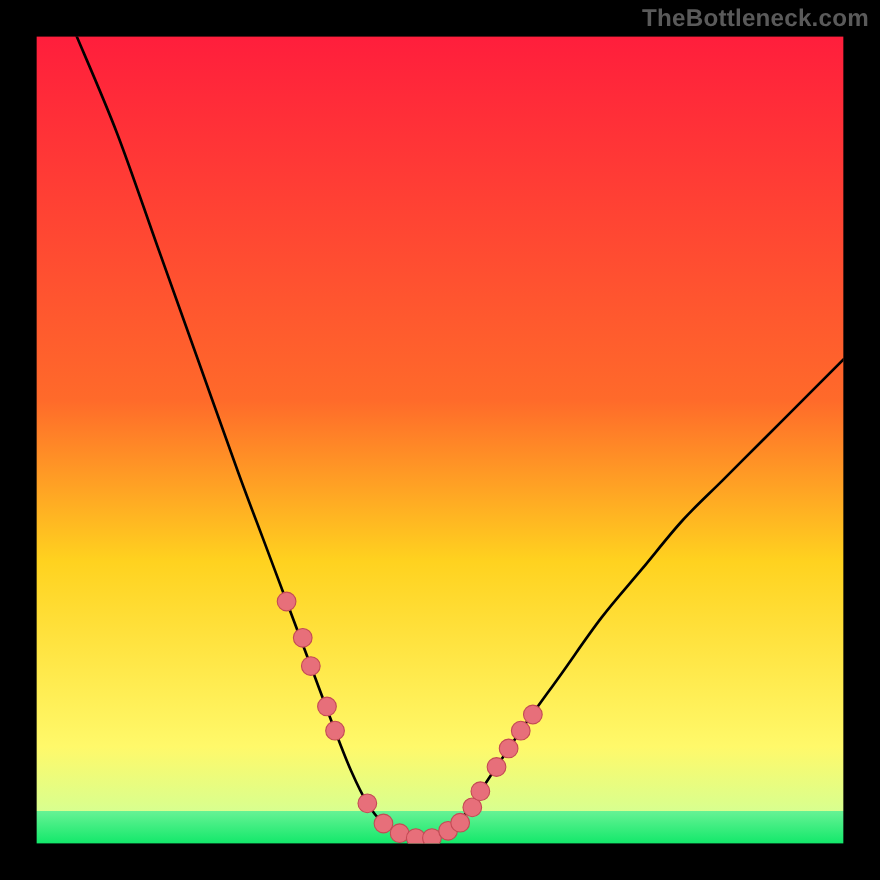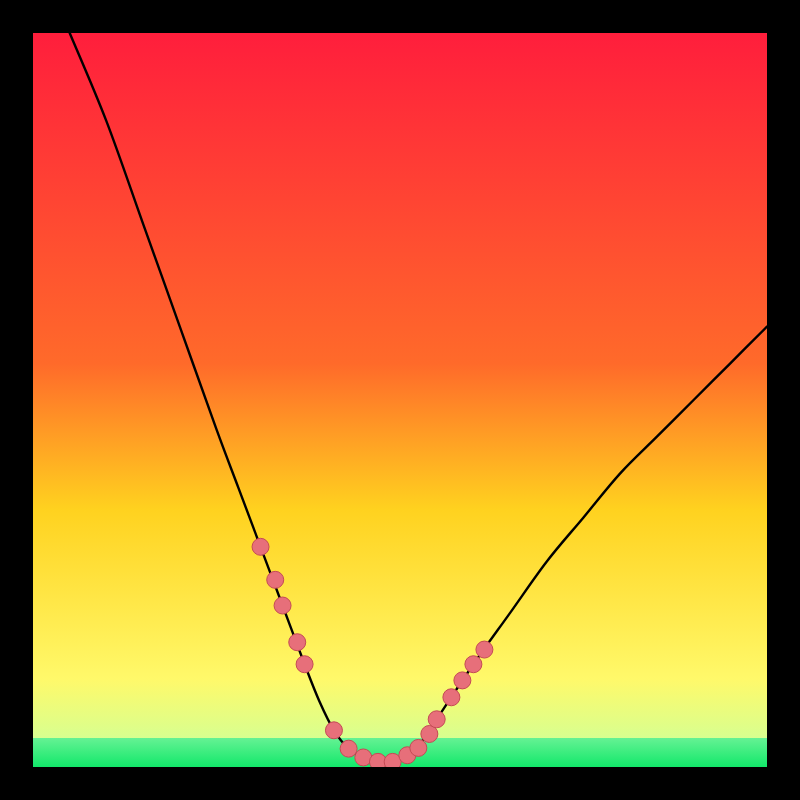--- a/index.html
+++ b/index.html
@@ -37,20 +37,21 @@
     letter-spacing: 0.2px;
   }
   svg {
     display: block;
   }
 </style>
 </head>
 <body>
 
 <div class="frame">
+  <div class="attribution">TheBottleneck.com</div>
 
   <div class="plot-area">
     <svg id="chart-svg" width="734" height="734" viewBox="0 0 734 734" preserveAspectRatio="none">
       <defs>
         <linearGradient id="bg-grad" x1="0" y1="0" x2="0" y2="1">
 
         <stop offset="0.00%" stop-color="#ff1e3c"></stop>
             <stop offset="45.00%" stop-color="#ff6a2a"></stop>
             <stop offset="45.00%" stop-color="#ff6a2a"></stop>
             <stop offset="65.00%" stop-color="#ffd21f"></stop>

